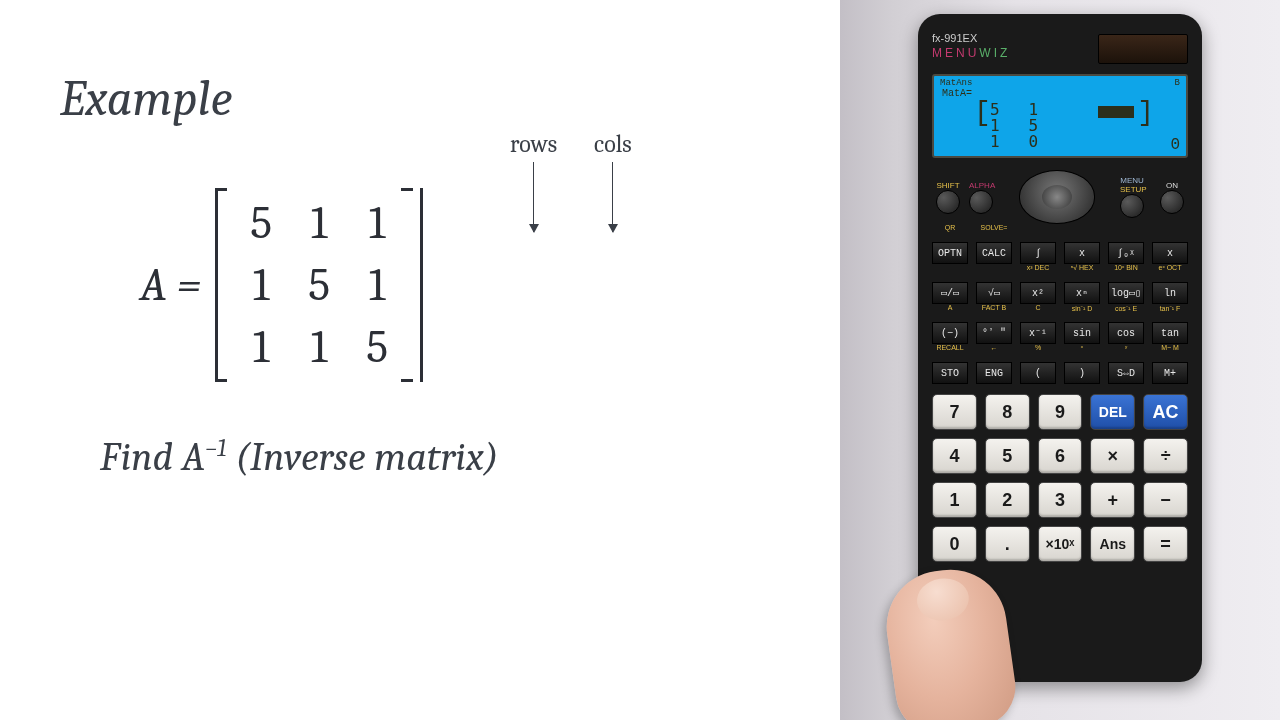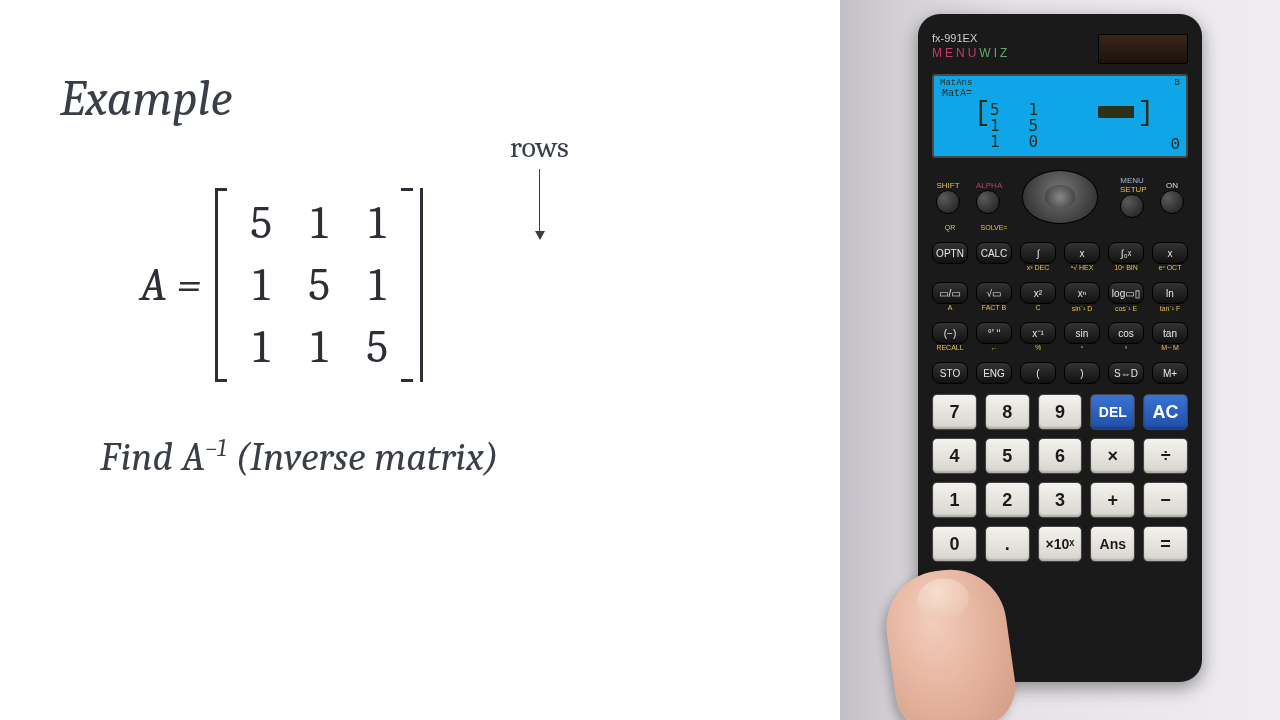--- a/index.html
+++ b/index.html
@@ -23,21 +23,21 @@
     font-size: 50px;
     color: #3a3f47;
     margin-bottom: 20px;
   }
   .annotations {
     position: absolute;
     left: 510px;
     top: 130px;
     display: flex;
     gap: 37px;
-    font-size: 30px;
+    font-size: 24px;
     color: #3a3f47;
   }
   .ann-col { display: flex; flex-direction: column; align-items: center; }
   .arrow-down {
     width: 1px; height: 70px; border-left: 1.5px solid #3a3f47; position: relative;
     margin-top: 4px;
   }
   .arrow-down::after {
     content: ""; position: absolute; bottom: -1px; left: -5px;
     border-left: 5px solid transparent; border-right: 5px solid transparent;
@@ -124,22 +124,22 @@
   .shift{color:#e6c04a;} .alpha{color:#c43a6f;} .menu{color:#9fb8d4;}
   .dpad {
     width: 76px; height: 54px; background:radial-gradient(circle at 50% 40%,#777,#222);
     border-radius: 50% / 48%; position:relative; border:1px solid #000;
   }
   .dpad::before{content:"";position:absolute;inset:14px 22px;background:radial-gradient(circle,#888,#333);border-radius:50%;}
   .gridfn {
     margin-top:10px; display:grid; grid-template-columns: repeat(6,1fr); gap:6px 8px;
   }
   .fn {
-    height:22px; border-radius:8px; background:linear-gradient(180deg,#333,#111);
-    border:1px solid #000; color:#e8e8e8; font-size:10px; font-family:Liberation Sans, sans-serif;
+    height:22px; border-radius:0; background:linear-gradient(180deg,#333,#111);
+    border:1px solid #000; color:#e8e8e8; font-size:10px; font-family:Liberation Mono, monospace;
     display:flex;align-items:center;justify-content:center;
   }
   .sublabelrow{display:grid;grid-template-columns:repeat(6,1fr);gap:6px 8px;}
   .sublabel{font-size:7px;color:#e6c04a;text-align:center;height:8px;overflow:hidden;font-family:Arial,sans-serif;}
   .numpad {
     margin-top:10px; display:grid; grid-template-columns: repeat(5,1fr); gap:8px;
   }
   .nk {
     height:36px; border-radius:5px; background:linear-gradient(180deg,#f4f2ee,#d8d5cf);
     border:1px solid #444; color:#1a1a1a; font-size:18px; font-weight:bold;
@@ -164,20 +164,24 @@
 <body>
 
 <div class="left-panel">
   <div class="example-title">Example</div>
 
   <div class="annotations">
     <div class="ann-col">
       <span>rows</span>
       <div class="arrow-down"></div>
     </div>
+    <div class="ann-col">
+      <span>cols</span>
+      <div class="arrow-down"></div>
+    </div>
   </div>
 
   <div class="matrix-row">
     <span class="eqA"><span>A</span> =</span>
     <div class="matrix">
       <span>5</span>
       <span>1</span>
       <span>1</span>
       <span>1</span>
       <span>5</span>
@@ -208,21 +212,21 @@
       <div class="mbrack">[</div>
       <pre class="mvals">5   1
 1   5
 1   0</pre>
       <div class="cursorbar"></div>
       <div class="rbrack">]</div>
       <div class="corner0">0</div>
     </div>
 
     <div class="toprow">
-      <div style="display:flex;gap:16px;align-items:flex-end;">
+      <div style="display:flex;gap:9px;align-items:flex-end;">
         <div style="text-align:center;">
           <div class="tlabel shift">SHIFT</div>
           <div class="rbtn"></div>
         </div>
         <div style="text-align:center;">
           <div class="tlabel alpha">ALPHA</div>
           <div class="rbtn"></div>
         </div>
       </div>
       <div class="dpad"></div>

